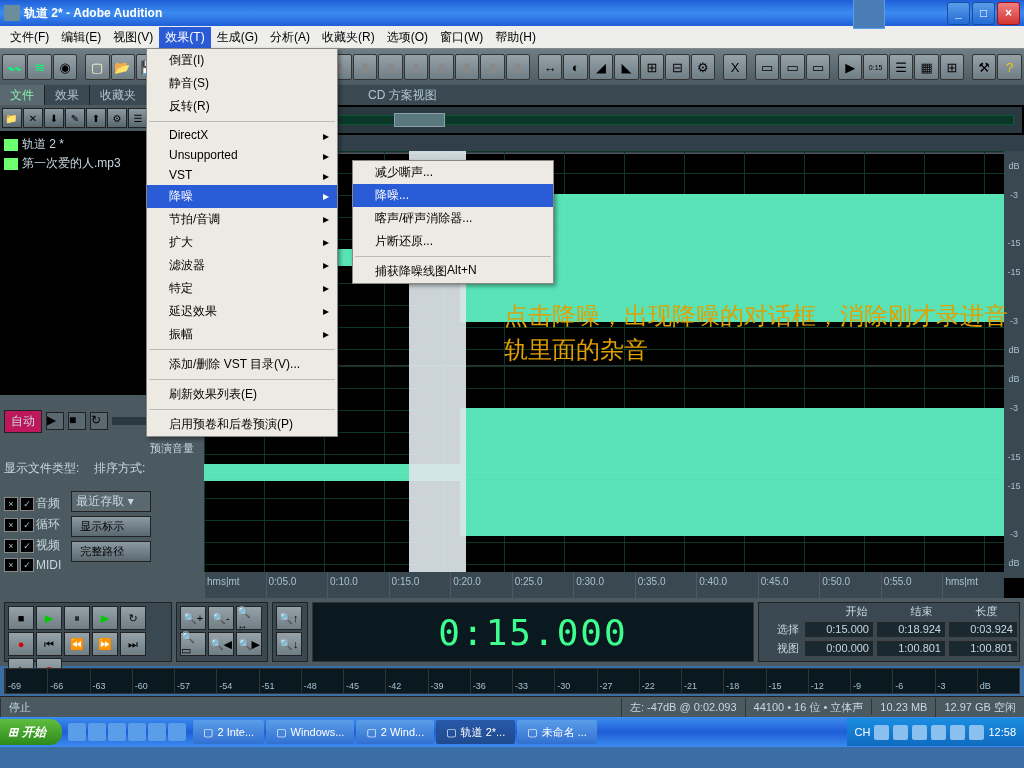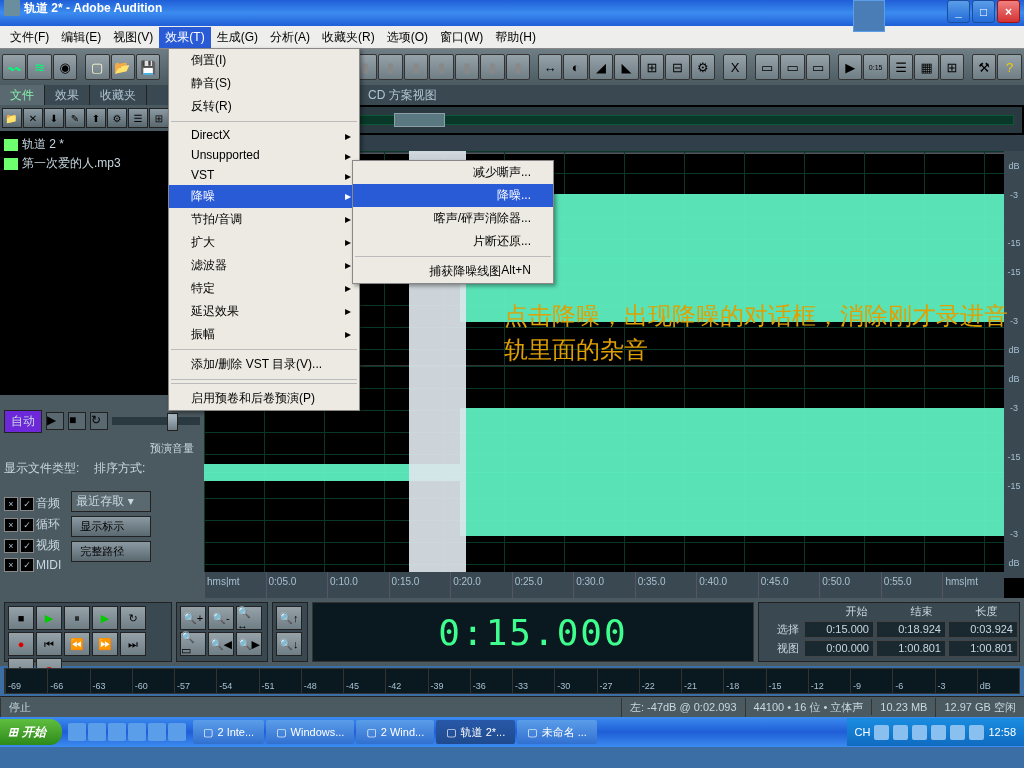--- a/index.html
+++ b/index.html
@@ -1,16 +1,16 @@
 <!DOCTYPE html>
 <html><head>
 <meta charset="utf-8">
 <style>
 html,body{margin:0;padding:0;width:1024px;height:768px;overflow:hidden;font-family:"SimSun","MS Sans Serif",sans-serif;font-size:12px;background:#3a6ea5}
-.titlebar{height:26px;background:linear-gradient(to bottom,#1f5ed7,#3c8cf0,#1f5ed7);display:flex;color:#fff;padding:0 4px}
+.titlebar{height:26px;background:linear-gradient(to bottom,#1f5ed7,#3c8cf0,#1f5ed7);display:flex;align-items:center;color:#fff;padding:0 4px}
 .titlebar .app-icon{width:16px;height:16px;background:#6b8e9e;margin-right:4px}
 .titlebar .title{flex:1;font-weight:bold}
 .winbtn{width:21px;height:21px;margin-left:2px;border-radius:3px;display:flex;align-items:center;justify-content:center;color:#fff;font-weight:bold;font-size:12px}
 .winbtn.min,.winbtn.max{background:linear-gradient(#5a9de8,#236bd6);border:1px solid #1a4d9e}
 .winbtn.close{background:linear-gradient(#f08080,#d43333);border:1px solid #a01212}
 .bird-icon{width:30px;height:30px;background:#4a7cb5;border:1px solid #5a9de8;margin-right:60px}
 .menubar{height:22px;background:#eeeeec;display:flex;align-items:center;padding:0 4px;border-bottom:1px solid #888}
 .menubar span{padding:2px 6px;cursor:default;color:#000}
 .toolbar{height:32px;background:linear-gradient(#6f7d85,#4b5960);display:flex;align-items:center;padding:2px;gap:1px}
 .tbtn{width:24px;height:24px;background:linear-gradient(#96a2a8,#6f7d85);border:1px solid #333;border-radius:2px;display:flex;align-items:center;justify-content:center;font-size:13px}
@@ -21,21 +21,21 @@
 .side-tab{padding:2px 10px;color:#b0c4d0;border-right:1px solid #222;font-size:12px}
 .side-tab.active{background:#5a6870;color:#86efac}
 .side-toolbar{height:22px;background:#4b5960;display:flex;align-items:center;padding:2px;gap:1px}
 .sbtn{width:18px;height:18px;background:linear-gradient(#8b9aa2,#5a6870);border:1px solid #222;font-size:10px;display:flex;align-items:center;justify-content:center}
 .file-list{background:#000;color:#c8d8e0;padding:4px;height:256px;overflow:hidden}
 .file-item{display:flex;align-items:center;padding:1px 0}
 .file-icon{width:14px;height:12px;margin-right:4px}
 .file-icon.wave{background:#6eff6e}
 .file-icon.mp3{background:#6eff6e}
 .preview{height:44px;background:#4b5960;display:flex;align-items:center;padding:4px;gap:4px}
-.auto-btn{padding:2px 6px;background:#6d28d9;color:#c8d8e0;border:1px solid #222}
+.auto-btn{padding:2px 6px;background:#be185d;color:#c8d8e0;border:1px solid #222}
 .pv-btn{width:16px;height:16px;background:#5a6870;border:1px solid #222}
 .slider{flex:1;height:8px;background:#2a3840;position:relative}
 .slider-thumb{position:absolute;left:62%;top:-4px;width:9px;height:16px;background:linear-gradient(#b0bfc8,#707d85);border:1px solid #222}
 .file-types{padding:4px;background:#4b5960;color:#c8d8e0;flex:1}
 .ft-row{display:flex;align-items:center;margin-bottom:14px}
 .ft-label{width:90px}
 .ft-list{display:flex;flex-direction:column;gap:4px;margin-top:4px}
 .ft-item{display:flex;align-items:center;gap:2px}
 .chk{width:12px;height:12px;background:#000;border:1px solid #888;display:inline-flex;align-items:center;justify-content:center;color:#a8c0d0;font-size:9px}
 .dropdown{background:#5a6870;border:1px solid #222;padding:1px 4px;color:#c8d8e0;width:70px}
@@ -52,27 +52,27 @@
 .db-scale{position:absolute;right:0;width:20px;top:46px;bottom:20px;background:#3a4852;color:#a8c0d0;font-size:9px;display:flex;flex-direction:column;justify-content:space-around;text-align:center}
 .wf-half{height:50%;position:relative;border-bottom:1px solid #333}
 .wf-grid{position:absolute;inset:0;background-image:linear-gradient(to right,#0a3828 1px,transparent 1px),linear-gradient(to bottom,#0a3828 1px,transparent 1px);background-size:60px 22px}
 .wf-center{position:absolute;top:50%;left:0;right:0;height:1px;background:#1a6848}
 .wf-audio{position:absolute;top:20%;height:60%;background:#5eeec0;opacity:0.95}
 .wf-audio.quiet{top:46%;height:8%}
 .selection{position:absolute;left:25%;width:7%;top:46px;bottom:20px;background:#dde6ec;opacity:0.92}
 .time-ruler{position:absolute;bottom:0;left:0;right:20px;height:26px;background:#3a4852;color:#a8c0d0;font-size:10px;display:flex}
 .time-tick{flex:1;border-left:1px solid #556;padding-left:2px;padding-top:4px}
 .annotation{position:absolute;left:300px;top:195px;color:#e0a000;font-size:24px;font-family:"SimSun";line-height:1.4;z-index:2;pointer-events:none}
-.menu-dropdown{position:absolute;left:168px;top:48px;width:190px;background:#eceae2;border:1px solid #888;box-shadow:2px 2px 4px rgba(0,0,0,0.4);z-index:10}
+.menu-dropdown{position:absolute;left:146px;top:48px;width:190px;background:#eceae2;border:1px solid #888;box-shadow:2px 2px 4px rgba(0,0,0,0.4);z-index:10}
 .menu-dropdown .mi{padding:3px 24px 3px 22px;color:#000;position:relative}
 .menu-dropdown .mi.hl{background:#2a5bd7;color:#fff}
 .menu-dropdown .mi .arrow{position:absolute;right:8px;top:4px}
 .menu-dropdown .msep{height:1px;background:#bbb;margin:3px 2px}
 .submenu{position:absolute;left:352px;top:160px;width:200px;background:#eceae2;border:1px solid #888;box-shadow:2px 2px 4px rgba(0,0,0,0.4);z-index:11}
-.submenu .mi{padding:3px 22px;color:#000;display:flex;justify-content:flex-end}
+.submenu .mi{padding:3px 22px;color:#000;display:flex;justify-content:flex-start}
 .submenu .mi.hl{background:#2a5bd7;color:#fff}
 .submenu .msep{height:1px;background:#bbb;margin:3px 2px}
 .transport{height:60px;background:#4b5960;display:flex;padding:4px;gap:4px}
 .trans-group{background:#3a4852;border:1px solid #222;padding:3px;display:flex;flex-wrap:wrap;gap:2px;align-content:flex-start}
 .trans-btn{width:24px;height:22px;background:linear-gradient(#96a2a8,#6f7d85);border:1px solid #222;display:flex;align-items:center;justify-content:center;font-size:11px}
 .time-display{flex:1;background:#0a1820;border:1px solid #333;display:flex;align-items:center;justify-content:center;color:#3eff8e;font-size:36px;font-family:monospace;letter-spacing:2px}
 .sel-info{width:260px;background:#3a4852;border:1px solid #222;font-size:11px;color:#c8d8e0}
 .sel-header{display:flex}
 .sel-header span{flex:1;text-align:center;padding:1px}
 .sel-row{display:flex}
@@ -439,20 +439,21 @@
     <div class="mi hl">降噪<span class="arrow">▸</span></div>
     <div class="mi">节拍/音调<span class="arrow">▸</span></div>
     <div class="mi">扩大<span class="arrow">▸</span></div>
     <div class="mi">滤波器<span class="arrow">▸</span></div>
     <div class="mi">特定<span class="arrow">▸</span></div>
     <div class="mi">延迟效果<span class="arrow">▸</span></div>
     <div class="mi">振幅<span class="arrow">▸</span></div>
     <div class="msep"></div>
     <div class="mi">添加/删除 VST 目录(V)...</div>
     <div class="msep"></div>
+    <div class="mi">刷新效果列表(E)</div>
     <div class="msep"></div>
     <div class="mi">启用预卷和后卷预演(P)</div>
   </div>
 <div class="submenu" id="noise-submenu">
     <div class="mi">
       <span>减少嘶声...</span>
     </div>
     <div class="mi hl">
       <span>降噪...</span>
     </div>

